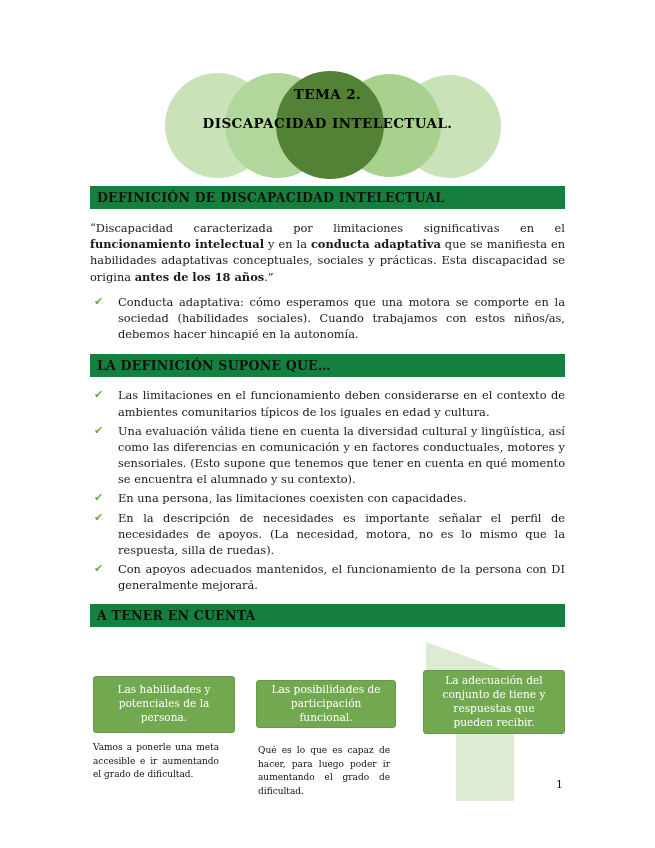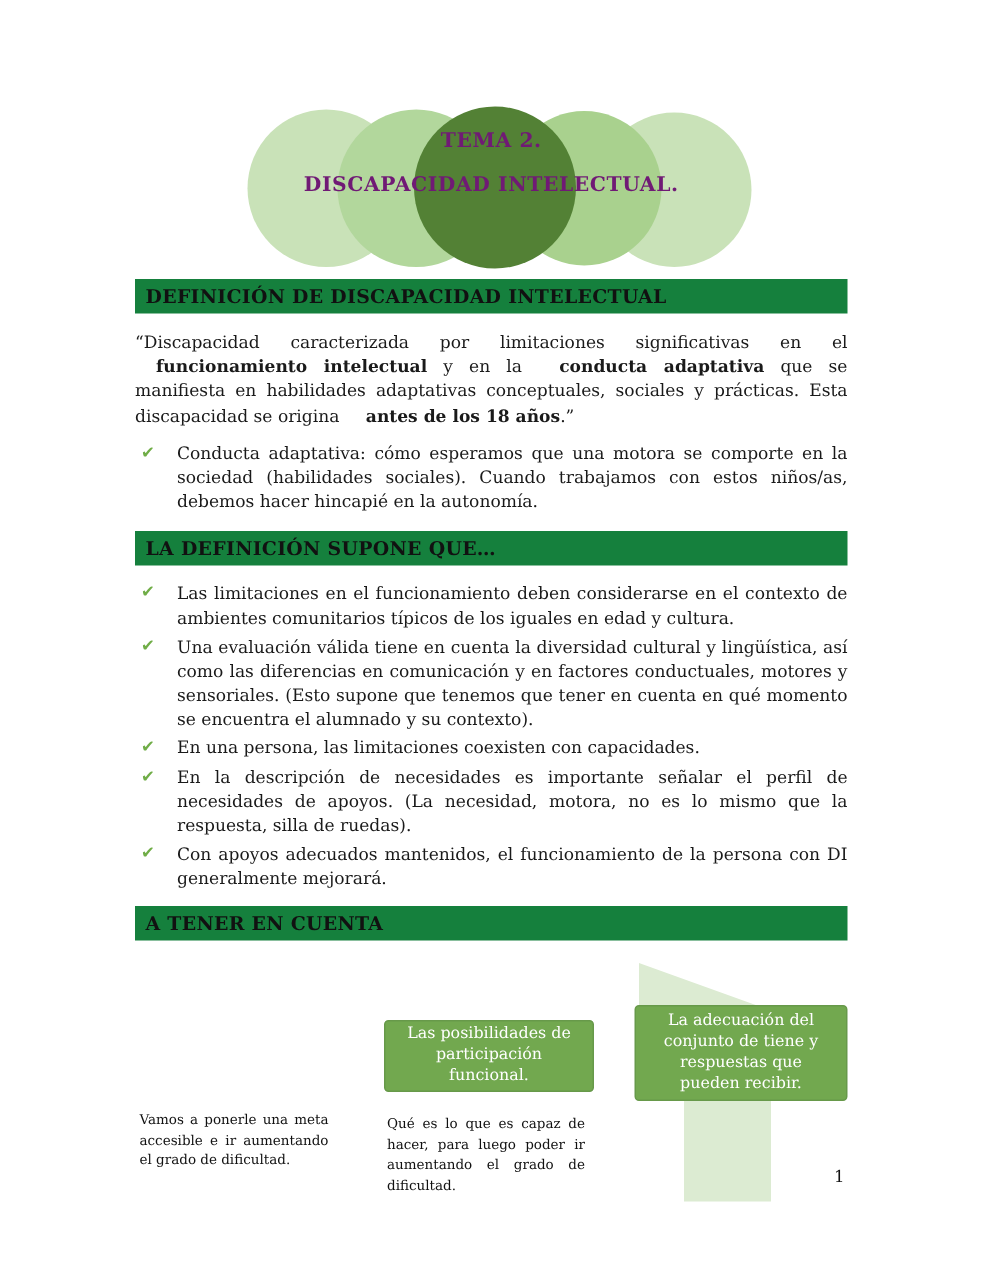--- a/index.html
+++ b/index.html
@@ -11,34 +11,34 @@
 
   
   .title-area{position:relative;height:186px;}
   .circle{position:absolute;border-radius:50%;}
   .c1{left:75px;top:73px;width:105px;height:105px;background:#c9e2b8;}
   .c2{left:135px;top:73px;width:105px;height:105px;background:#b2d79c;}
   .c5{left:308px;top:75px;width:103px;height:103px;background:#c9e2b8;}
   .c4{left:248px;top:74px;width:103px;height:103px;background:#a9d18e;}
   .c3{left:186px;top:71px;width:108px;height:108px;background:#538135;}
   .title-text{position:absolute;left:0;right:0;top:88px;text-align:center;z-index:5;}
-  .title-line{font-size:13.5px;font-weight:bold;letter-spacing:.4px;color:#701a75;line-height:1;}
+  .title-line{font-size:13.5px;font-weight:bold;letter-spacing:.4px;color:#000000;line-height:1;}
   .title-line.first{margin-bottom:15px;}
 
   
   .section-bar{
     background:#15803d;font-weight:bold;font-size:12.6px;letter-spacing:.2px;
     padding:4px 7px 4px;color:#111;
   }
   .bar2{margin-top:12px;}
   .bar3{margin-top:10px;}
 
   
   .def-paragraph{margin:11px 0 9px;font-size:11.4px;line-height:1.42;text-align:justify;}
-  .def-paragraph b{font-weight:bold;margin-left:14px;}
+  .def-paragraph b{font-weight:bold;}
 
   .bullet-row{display:flex;margin:0 0 3px 4px;}
   .check{
     flex:0 0 24px;color:#70ad47;font-family:"DejaVu Sans",sans-serif;
     font-size:11px;padding-top:1px;
   }
   .bullet-text{flex:1;font-size:11.4px;line-height:1.42;text-align:justify;}
   .bullets-block{margin-top:10px;margin-bottom:10px;}
 
   
@@ -111,20 +111,21 @@
     </div>
 
     <div class="section-bar bar3">A TENER EN CUENTA</div>
 
     <div class="diagram">
       <svg class="arrow-svg" width="475" height="192" viewBox="0 0 475 192" aria-hidden="true">
         <rect x="366" y="80" width="58" height="81" fill="#dcebd2"></rect>
         <polygon points="336,2 458,46 336,91" fill="#dcebd2"></polygon>
       </svg>
 
+      <div class="dbox dbox1">Las habilidades y potenciales de la persona.</div>
       <div class="dbox dbox2">Las posibilidades de participación funcional.</div>
       <div class="dbox dbox3">La adecuación del conjunto de tiene y respuestas que pueden recibir.</div>
 
       <div class="dnote dnote1">Vamos a ponerle una meta accesible e ir aumentando el grado de dificultad.</div>
       <div class="dnote dnote2">Qué es lo que es capaz de hacer, para luego poder ir aumentando el grado de dificultad.</div>
     </div>
 
   </div>
 
   <div class="page-num">1</div>

